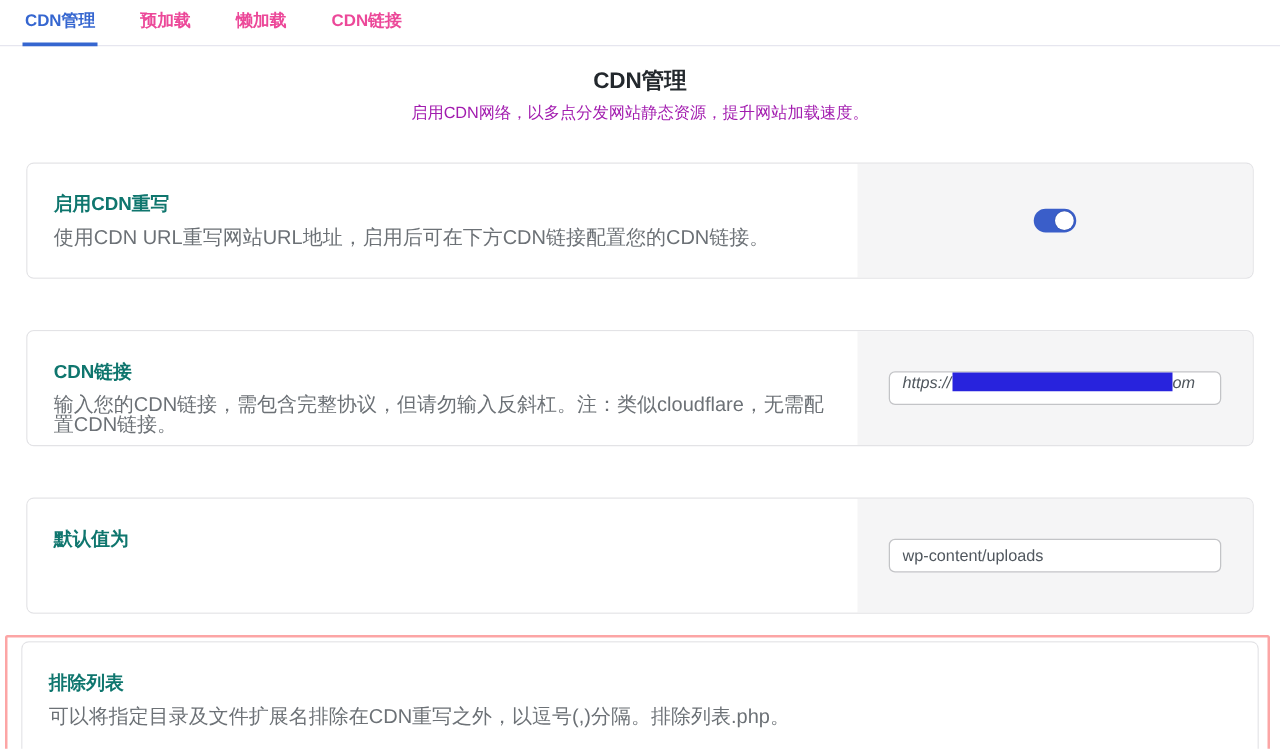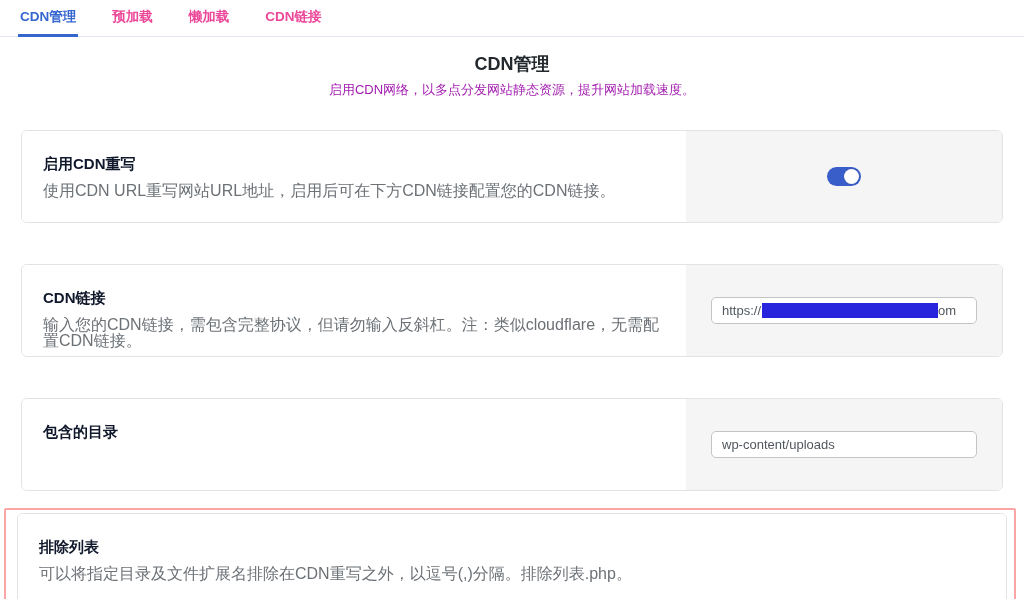--- a/index.html
+++ b/index.html
@@ -67,21 +67,21 @@
   .card:first-child { margin-top: 0; }
   .card-left {
     flex: 1;
     padding: 24px 20px 0 21px;
     background: #ffffff;
   }
   .card-title {
     font-size: 15px;
     line-height: 18px;
     font-weight: 600;
-    color: #0f172a;
+    color: #0f766e;
   }
   .card-desc {
     margin-top: 10px;
     font-size: 16px;
     line-height: 16px;
     color: #6c7176;
   }
   .card-right {
     width: 316px;
     background: #f5f5f6;
@@ -117,22 +117,23 @@
     border-radius: 5px;
     background: #ffffff;
     font-family: "Liberation Sans", "DejaVu Sans", sans-serif;
     font-size: 13px;
     color: #50575e;
     padding: 0 10px;
     outline: none;
   }
   .fake-input {
     display: flex;
-    align-items: center;
+    align-items: flex-start;
     white-space: nowrap;
+    font-style: italic;
   }
   .redacted {
     display: inline-block;
     width: 176px;
     height: 15px;
     background: #2823dd;
     margin-left: 1px;
   }
 
   
@@ -192,21 +193,21 @@
       <div class="fake-input">
         <span>https://</span>
           <span class="redacted"></span>
           <span>om</span>
       </div>
     </div>
   </section>
 
   <section class="card">
     <div class="card-left">
-      <div class="card-title">包含的目录</div>
+      <div class="card-title">默认值为</div>
     </div>
     <div class="card-right">
       <input class="text-input" type="text" value="wp-content/uploads" style="">
     </div>
   </section>
 
   <div class="highlight-wrap">
     <section class="card">
       <div class="card-left">
         <div class="card-title">排除列表</div>

